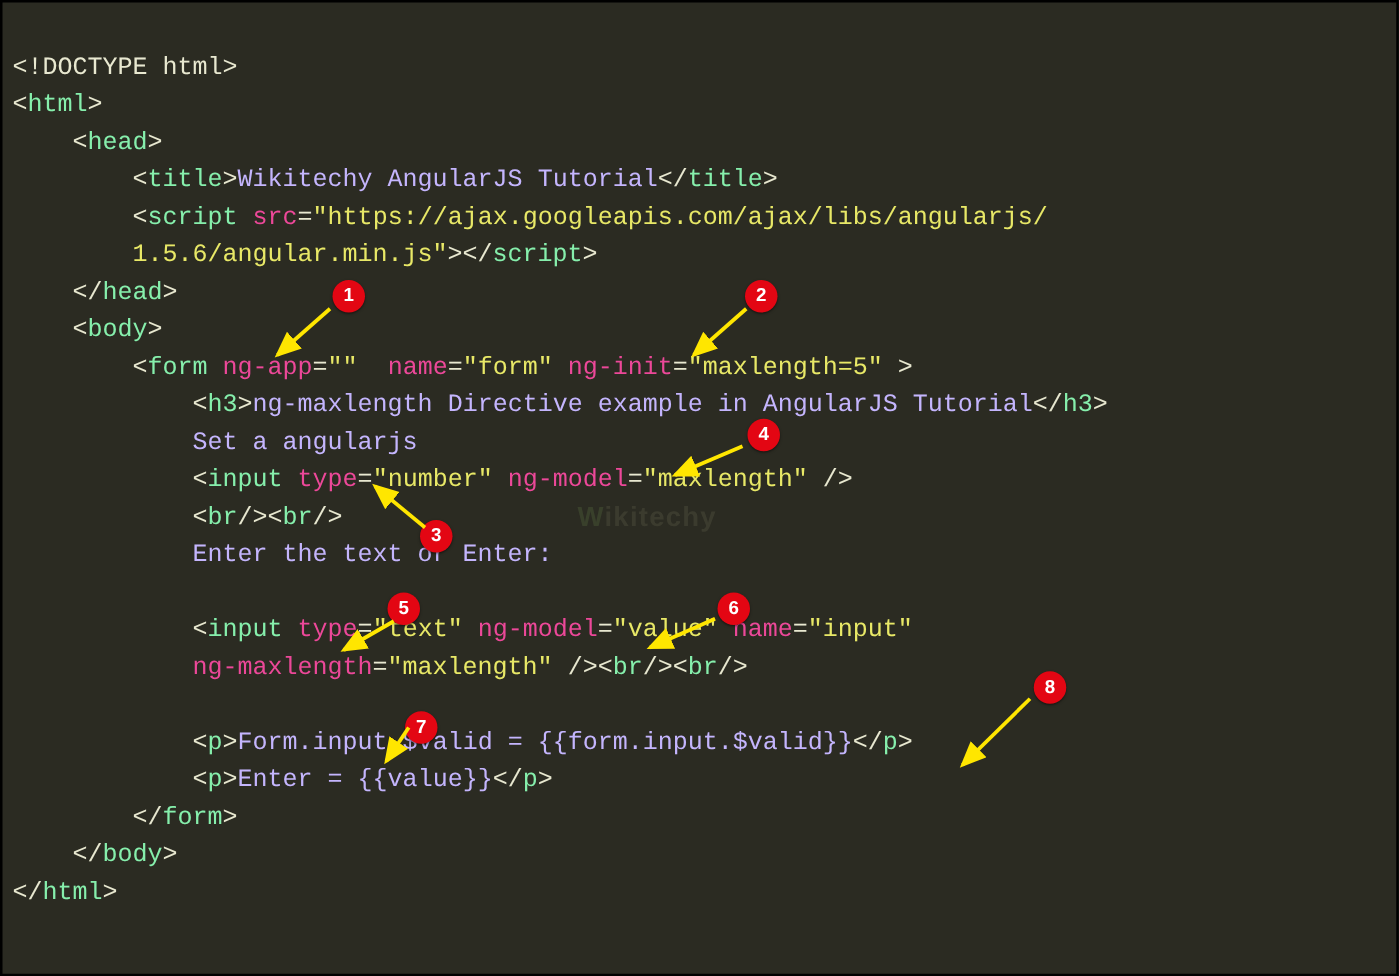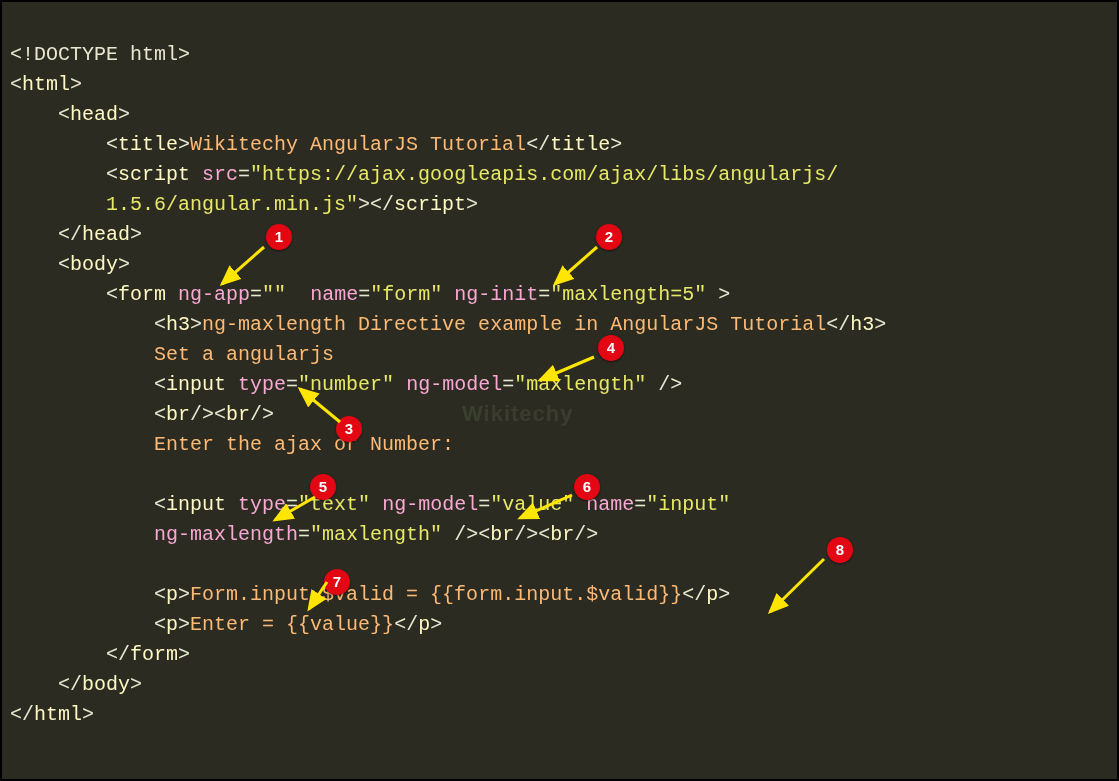--- a/index.html
+++ b/index.html
@@ -13,24 +13,24 @@
     width: 1119px;
     height: 781px;
     border: 2px solid #000;
     position: relative;
   }
   .code-container {
     position: relative;
     white-space: pre;
   }
   .tag { color: #e8e8d0; }
-  .tagname { color: #fef9c3; }
-  .attr { color: #f9a8d4; }
+  .tagname { color: #86efac; }
+  .attr { color: #ec4899; }
   .string { color: #e8e867; }
-  .text { color: #fdba74; }
+  .text { color: #c4b5fd; }
   .watermark {
     position: absolute;
     top: 395px;
     left: 460px;
     font-size: 22px;
     color: rgba(180,180,140,0.12);
     font-family: Arial, sans-serif;
     font-weight: bold;
     letter-spacing: 1px;
     pointer-events: none;
@@ -66,21 +66,21 @@
         <span class="tag">&lt;</span><span class="tagname">title</span><span class="tag">&gt;</span><span class="text">Wikitechy AngularJS Tutorial</span><span class="tag">&lt;/</span><span class="tagname">title</span><span class="tag">&gt;</span>
         <span class="tag">&lt;</span><span class="tagname">script</span> <span class="attr">src</span><span class="tag">=</span><span class="string">"https://ajax.googleapis.com/ajax/libs/angularjs/</span>
         <span class="string">1.5.6/angular.min.js"</span><span class="tag">&gt;&lt;/</span><span class="tagname">script</span><span class="tag">&gt;</span>
     <span class="tag">&lt;/</span><span class="tagname">head</span><span class="tag">&gt;</span>
     <span class="tag">&lt;</span><span class="tagname">body</span><span class="tag">&gt;</span>
         <span class="tag">&lt;</span><span class="tagname">form</span> <span class="attr">ng-app</span><span class="tag">=</span><span class="string">""</span>  <span class="attr">name</span><span class="tag">=</span><span class="string">"form"</span> <span class="attr">ng-init</span><span class="tag">=</span><span class="string">"maxlength=5"</span> <span class="tag">&gt;</span>
             <span class="tag">&lt;</span><span class="tagname">h3</span><span class="tag">&gt;</span><span class="text">ng-maxlength Directive example in AngularJS Tutorial</span><span class="tag">&lt;/</span><span class="tagname">h3</span><span class="tag">&gt;</span>
             <span class="text">Set a angularjs</span>
             <span class="tag">&lt;</span><span class="tagname">input</span> <span class="attr">type</span><span class="tag">=</span><span class="string">"number"</span> <span class="attr">ng-model</span><span class="tag">=</span><span class="string">"maxlength"</span> <span class="tag">/&gt;</span>
             <span class="tag">&lt;</span><span class="tagname">br</span><span class="tag">/&gt;&lt;</span><span class="tagname">br</span><span class="tag">/&gt;</span>
-            <span class="text">Enter the ajax or Number:</span>
+            <span class="text">Enter the text or Enter:</span>
 
             <span class="tag">&lt;</span><span class="tagname">input</span> <span class="attr">type</span><span class="tag">=</span><span class="string">"text"</span> <span class="attr">ng-model</span><span class="tag">=</span><span class="string">"value"</span> <span class="attr">name</span><span class="tag">=</span><span class="string">"input"</span>
             <span class="attr">ng-maxlength</span><span class="tag">=</span><span class="string">"maxlength"</span> <span class="tag">/&gt;&lt;</span><span class="tagname">br</span><span class="tag">/&gt;&lt;</span><span class="tagname">br</span><span class="tag">/&gt;</span>
 
             <span class="tag">&lt;</span><span class="tagname">p</span><span class="tag">&gt;</span><span class="text">Form.input.$valid = {{form.input.$valid}}</span><span class="tag">&lt;/</span><span class="tagname">p</span><span class="tag">&gt;</span>
             <span class="tag">&lt;</span><span class="tagname">p</span><span class="tag">&gt;</span><span class="text">Enter = {{value}}</span><span class="tag">&lt;/</span><span class="tagname">p</span><span class="tag">&gt;</span>
         <span class="tag">&lt;/</span><span class="tagname">form</span><span class="tag">&gt;</span>
     <span class="tag">&lt;/</span><span class="tagname">body</span><span class="tag">&gt;</span>
 <span class="tag">&lt;/</span><span class="tagname">html</span><span class="tag">&gt;</span>
 </div>

